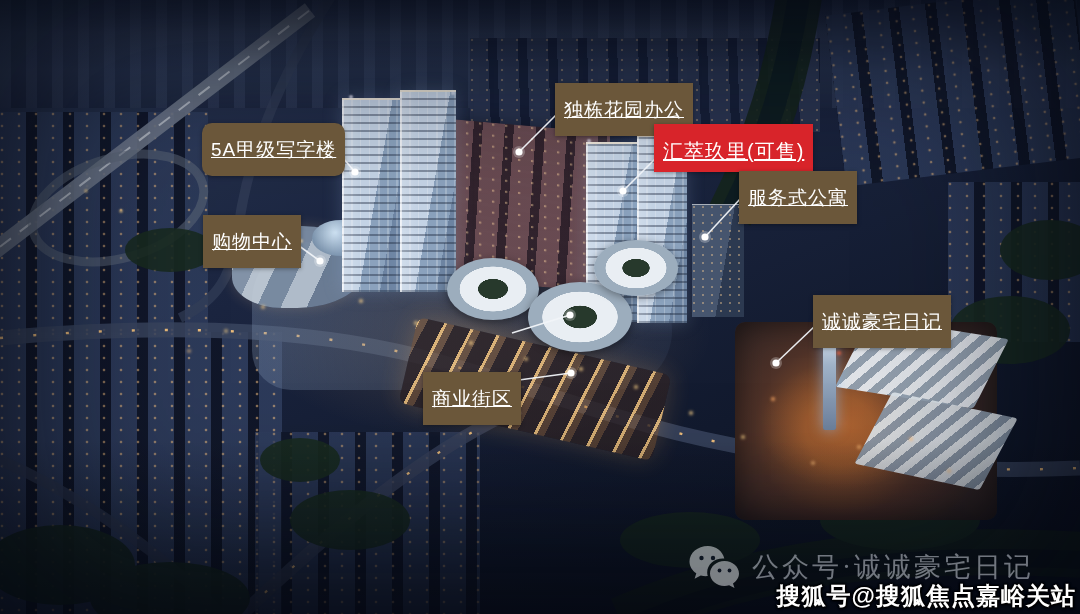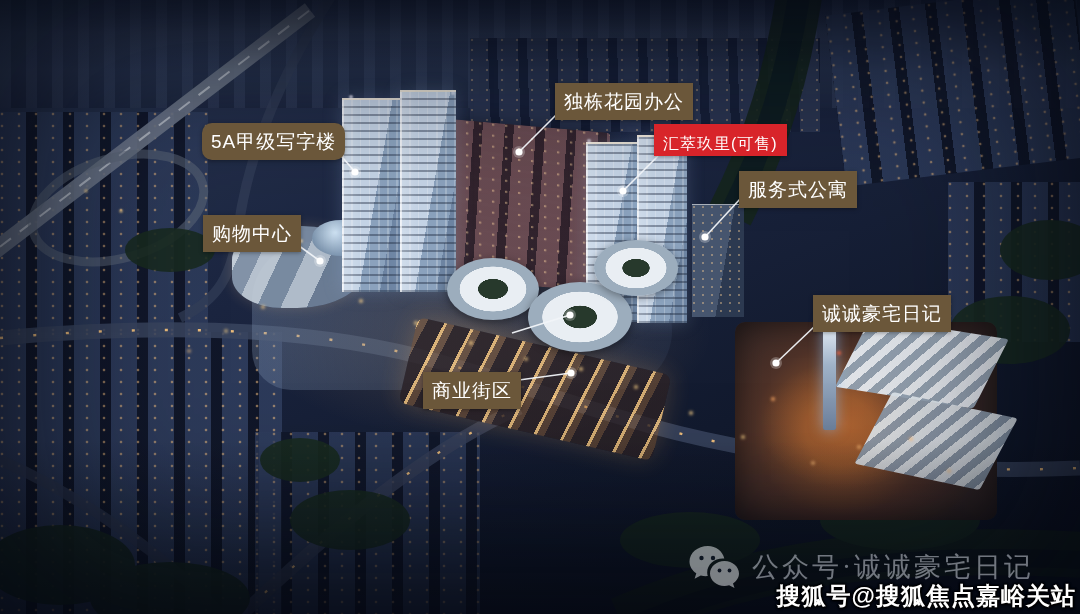--- a/index.html
+++ b/index.html
@@ -101,24 +101,24 @@
     120px 210px 2px 1px rgba(255,214,140,.6),85px 190px 2px 1px rgba(255,214,140,.55);}
 
   .ground-svg{left:0;top:0;width:1080px;height:614px;z-index:2;}
   .overlay-svg{left:0;top:0;width:1080px;height:614px;z-index:8;}
   .shade-top{left:0;top:0;width:1080px;height:70px;z-index:6;background:linear-gradient(rgba(10,16,30,.45),transparent);}
   .shade-bottom{left:0;top:440px;width:1080px;height:174px;z-index:6;background:linear-gradient(transparent,rgba(6,10,20,.6));}
   .vignette{left:0;top:0;width:1080px;height:614px;z-index:7;pointer-events:none;
     box-shadow:inset 0 0 160px 40px rgba(3,6,14,.72);}
 
   
-  .cl{position:absolute;z-index:9;height:29px;line-height:29px;padding:4px 9px;white-space:nowrap;
+  .cl{position:absolute;z-index:9;height:29px;line-height:29px;padding:12px 9px;white-space:nowrap;
     color:var(--callout-text);background:var(--callout-bg);font-size:19px;letter-spacing:1px;
-    box-shadow:0 1px 4px rgba(0,0,0,.35);}
-  .cl.red{background:var(--highlight-bg);color:var(--highlight-text);height:24px;line-height:31px;font-size:16px;}
+    box-shadow:0 1px 4px rgba(0,0,0,.35);text-decoration:underline;}
+  .cl.red{background:var(--highlight-bg);color:var(--highlight-text);height:24px;line-height:31px;font-size:20px;}
   .c1{left:202px;top:123px;border-radius:10px;} .c2{left:555px;top:83px;} .c3{left:654px;top:124px;}
   .c4{left:739px;top:171px;} .c5{left:203px;top:215px;} .c6{left:813px;top:295px;}
   .c7{left:399px;top:317px;} .c8{left:423px;top:372px;}
 
   
   .wm-wechat{left:688px;top:544px;z-index:10;display:flex;align-items:center;gap:12px;
     color:var(--wechat-watermark-text);opacity:.55;font-size:27px;letter-spacing:3px;white-space:nowrap;font-family:Liberation Serif, serif;}
   .wm-souhu{right:4px;bottom:2px;z-index:11;font-size:24px;font-weight:700;letter-spacing:1px;
     color:var(--souhu-watermark-text);white-space:nowrap;
     text-shadow:-1px 0 2px #000,1px 0 2px #000,0 -1px 2px #000,0 1px 2px #000,1px 1px 3px #000;}

